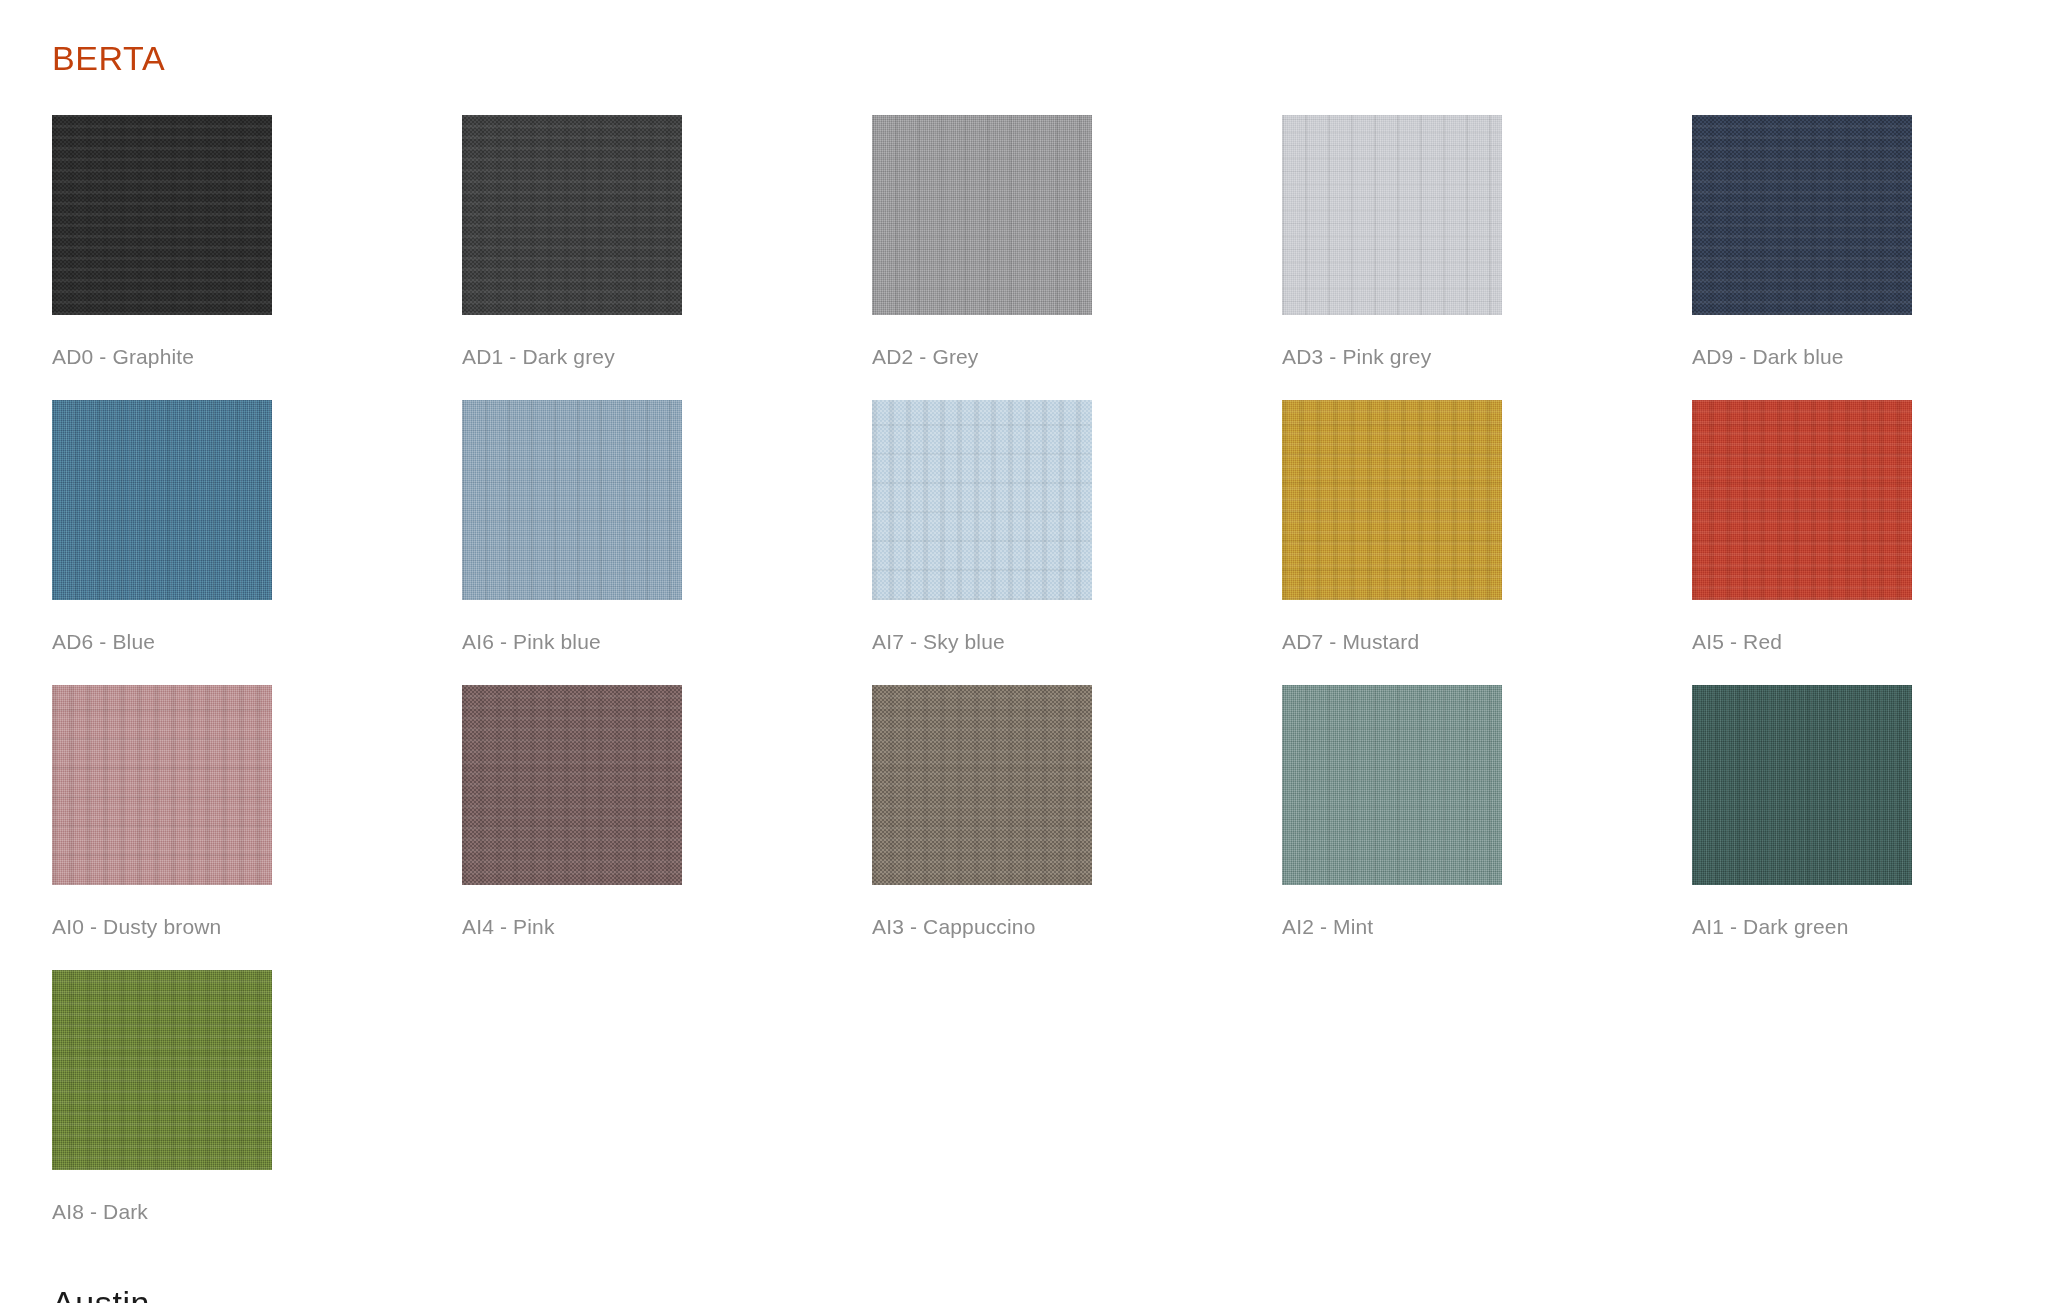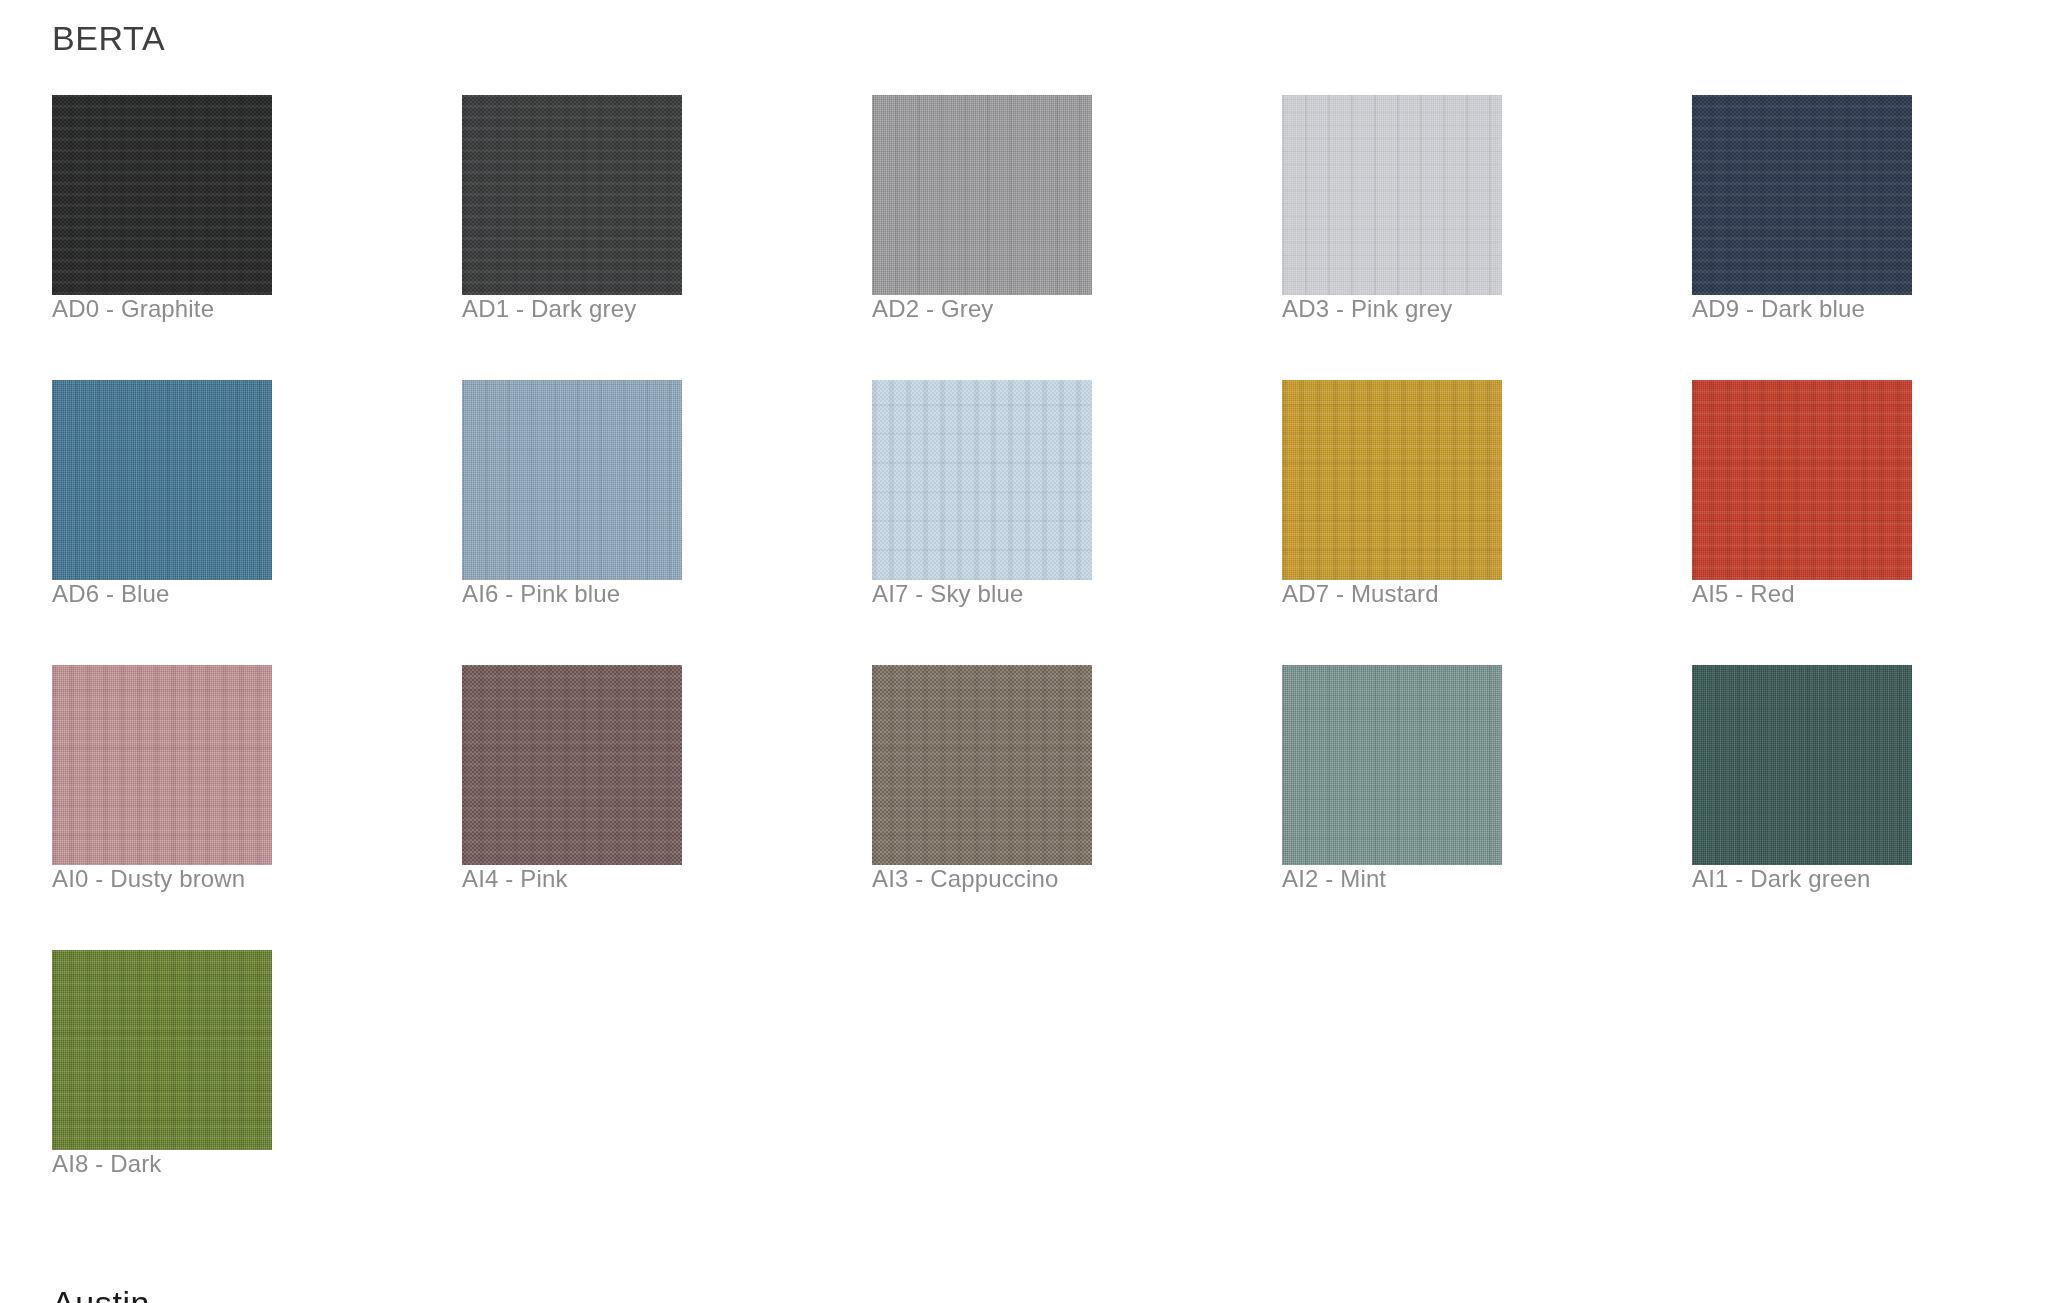--- a/index.html
+++ b/index.html
@@ -22,23 +22,23 @@
     width: 2048px;
     height: 1303px;
     padding: 0 52px;
   }
 
   
   .group-title {
     font-size: 34px;
     font-weight: 400;
     letter-spacing: 0.6px;
-    color: #404040;
+    color: #c2410c;
     margin: 0;
-    padding-top: 18px;
+    padding-top: 38px;
     line-height: 1.2;
   }
 
   
   .swatch-grid {
     display: grid;
     grid-template-columns: repeat(5, 410px);
     grid-auto-rows: 285px;
     margin-top: 36px;
   }
@@ -121,21 +121,22 @@
         rgba(255,255,255,0.0) 2px,
         rgba(255,255,255,0.0) 23px),
       repeating-linear-gradient(0deg,
         rgba(0,0,0,0.04) 0px,
         rgba(0,0,0,0.04) 1px,
         rgba(255,255,255,0.0) 1px,
         rgba(255,255,255,0.0) 13px);
   }
 
   .swatch-label {
-    font-size: 24px;
+    margin-top: 30px;
+    font-size: 21px;
     font-weight: 400;
     color: #8c8c8c;
     letter-spacing: 0.15px;
     white-space: nowrap;
   }
 
   
   .next-group {
     position: absolute;
     left: 52px;

